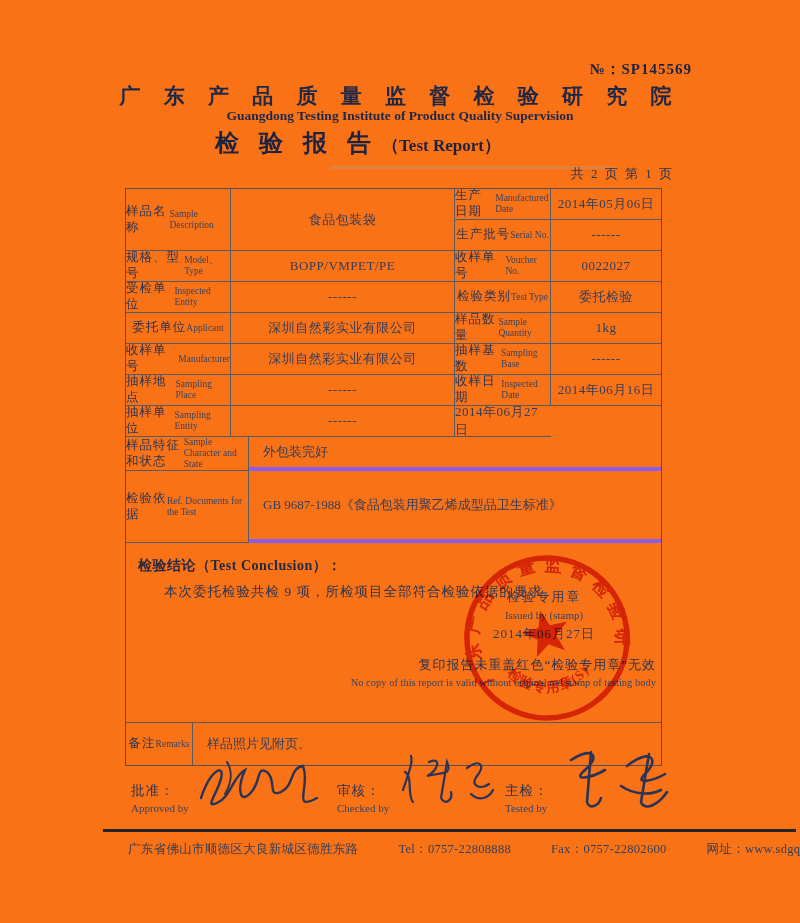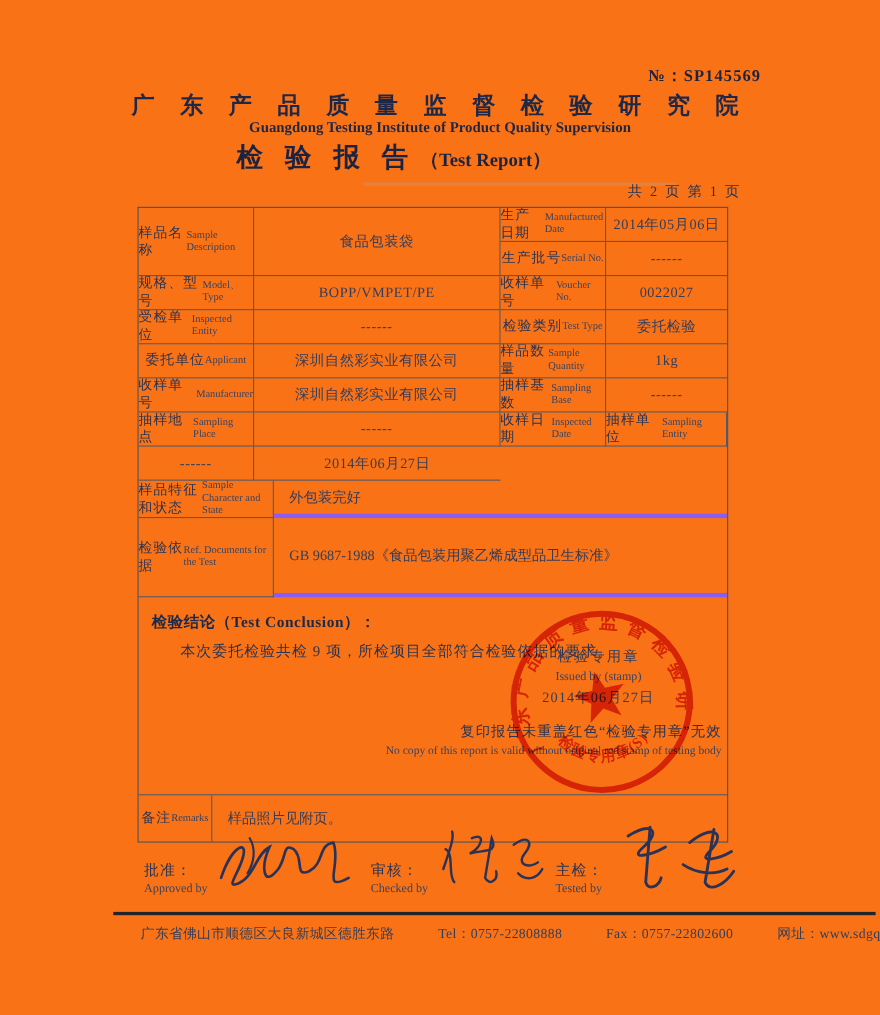--- a/index.html
+++ b/index.html
@@ -136,20 +136,21 @@
 
       <div class="cell lab">
           <div class="cn">抽样地点</div>
           <div class="en">Sampling Place</div>
         </div>
       <div class="cell val">------</div>
       <div class="cell lab">
           <div class="cn">收样日期</div>
           <div class="en">Inspected Date</div>
         </div>
+      <div class="cell val lastcol">2014年06月16日</div>
 
       <div class="cell lab">
           <div class="cn">抽样单位</div>
           <div class="en">Sampling Entity</div>
         </div>
       <div class="cell val">------</div>
       <div class="cell val lastcol">2014年06月27日</div>
     </div>
 
     <div class="wrow h34">

